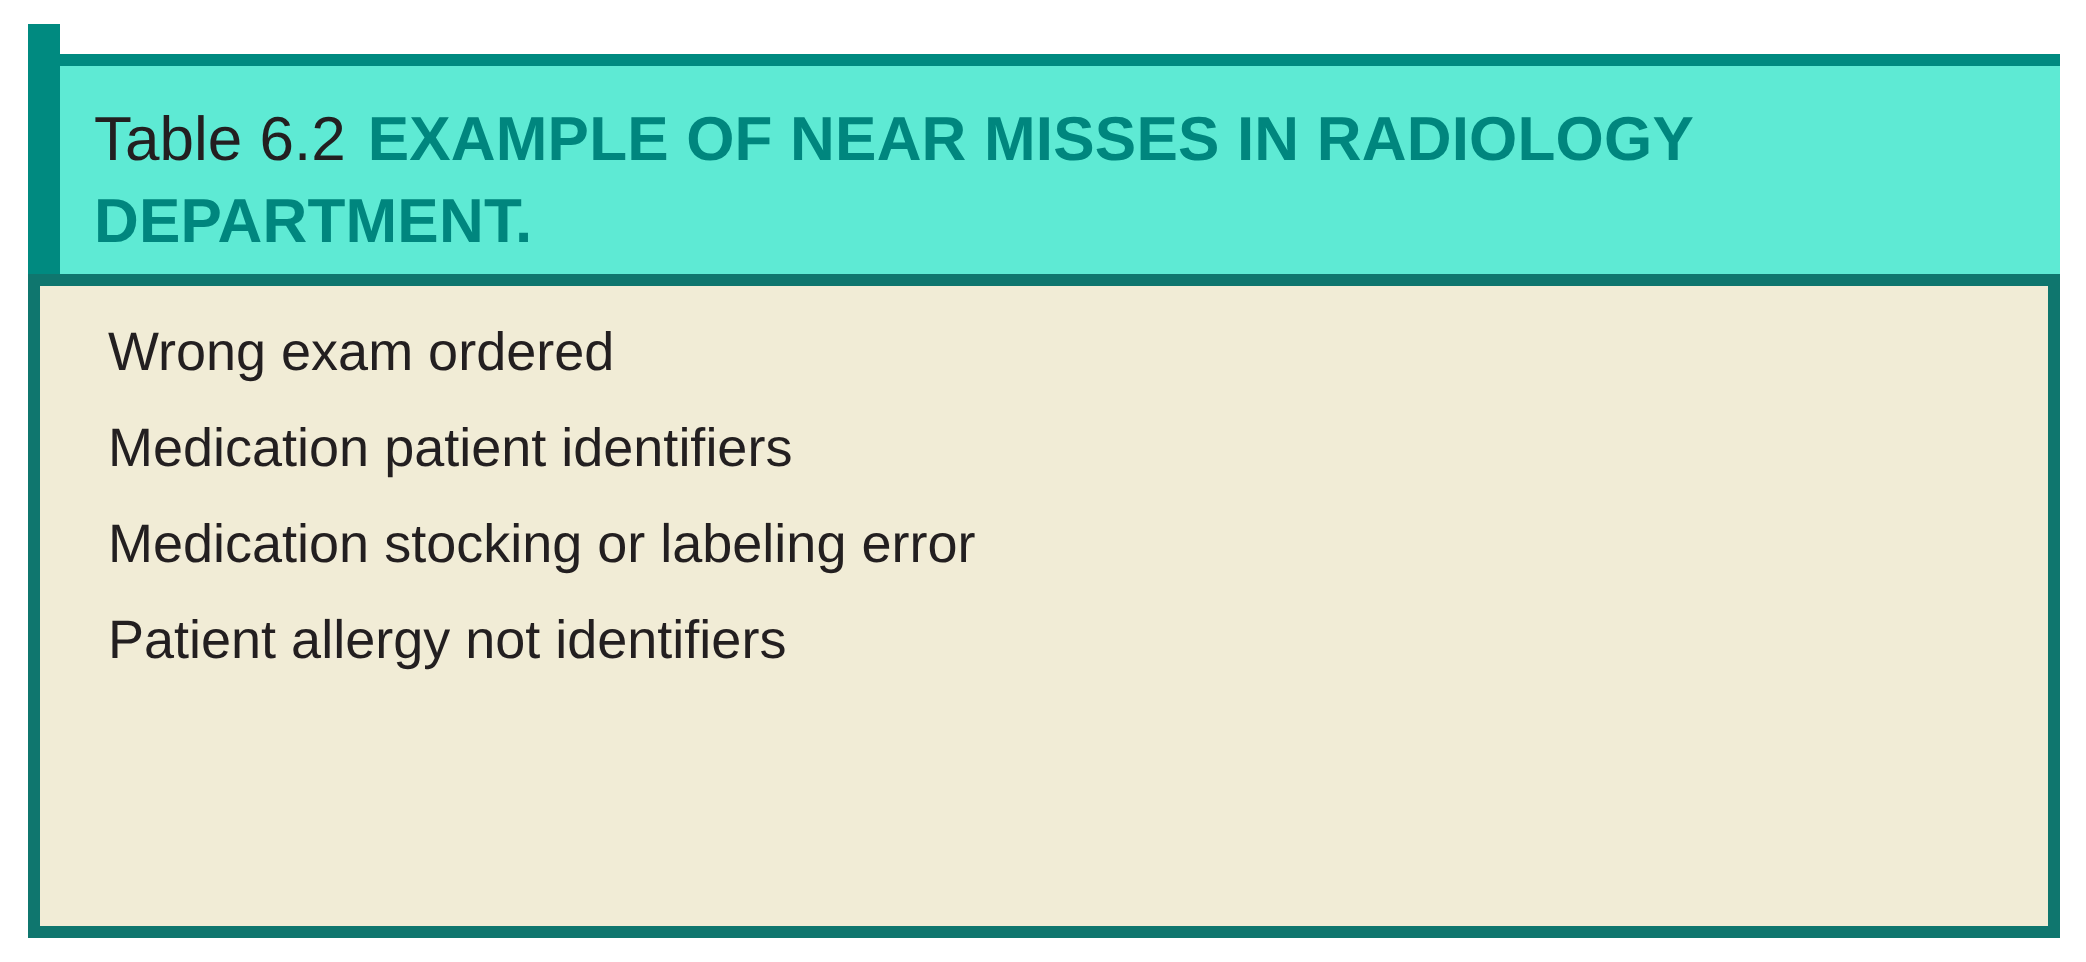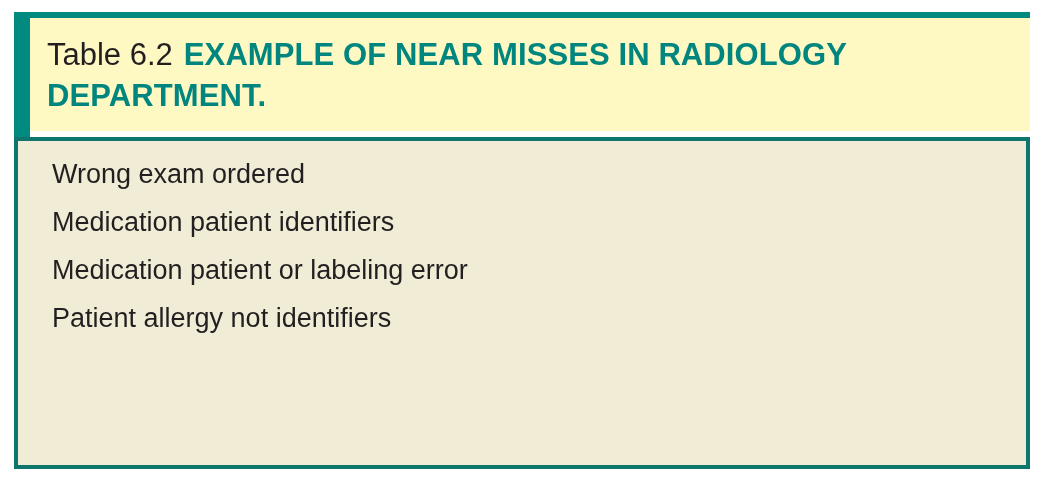--- a/index.html
+++ b/index.html
@@ -30,24 +30,24 @@
     top: 12px;
     width: 16px;
     height: 457px;
     background: #008A80;
   }
 
   
   .table-header {
     position: absolute;
     left: 30px;
-    top: 12px;
+    top: 27px;
     width: 1000px;
     height: 119px;
-    background: #fef9c3;
+    background: #5eead4;
     border-top: 6px solid #008A80;
     box-sizing: border-box;
   }
 
   .table-title {
     position: absolute;
     left: 17px;
     top: 16px;
     width: 960px;
     font-size: 31px;
@@ -70,21 +70,21 @@
   }
 
   
   .table-body {
     position: absolute;
     left: 14px;
     top: 137px;
     width: 1016px;
     height: 332px;
     background: #F1ECD6;
-    border: 4px solid #0f766e;
+    border: 6px solid #0f766e;
     box-sizing: border-box;
   }
 
   .near-miss-list {
     position: absolute;
     left: 34px;
     top: 9px;
     margin: 0;
     padding: 0;
     list-style: none;
@@ -105,18 +105,18 @@
   <div class="left-rail"></div>
 
   <div class="table-header">
     <h1 class="table-title"><span class="table-number">Table 6.2</span><span class="title-gap"></span><span class="title-text">EXAMPLE OF NEAR MISSES IN RADIOLOGY DEPARTMENT.</span></h1>
   </div>
 
   <div class="table-body">
     <ul class="near-miss-list">
       <li>Wrong exam ordered</li>
       <li>Medication patient identifiers</li>
-      <li>Medication patient or labeling error</li>
+      <li>Medication stocking or labeling error</li>
       <li>Patient allergy not identifiers</li>
     </ul>
   </div>
 
 </div>
 
 </body></html>

